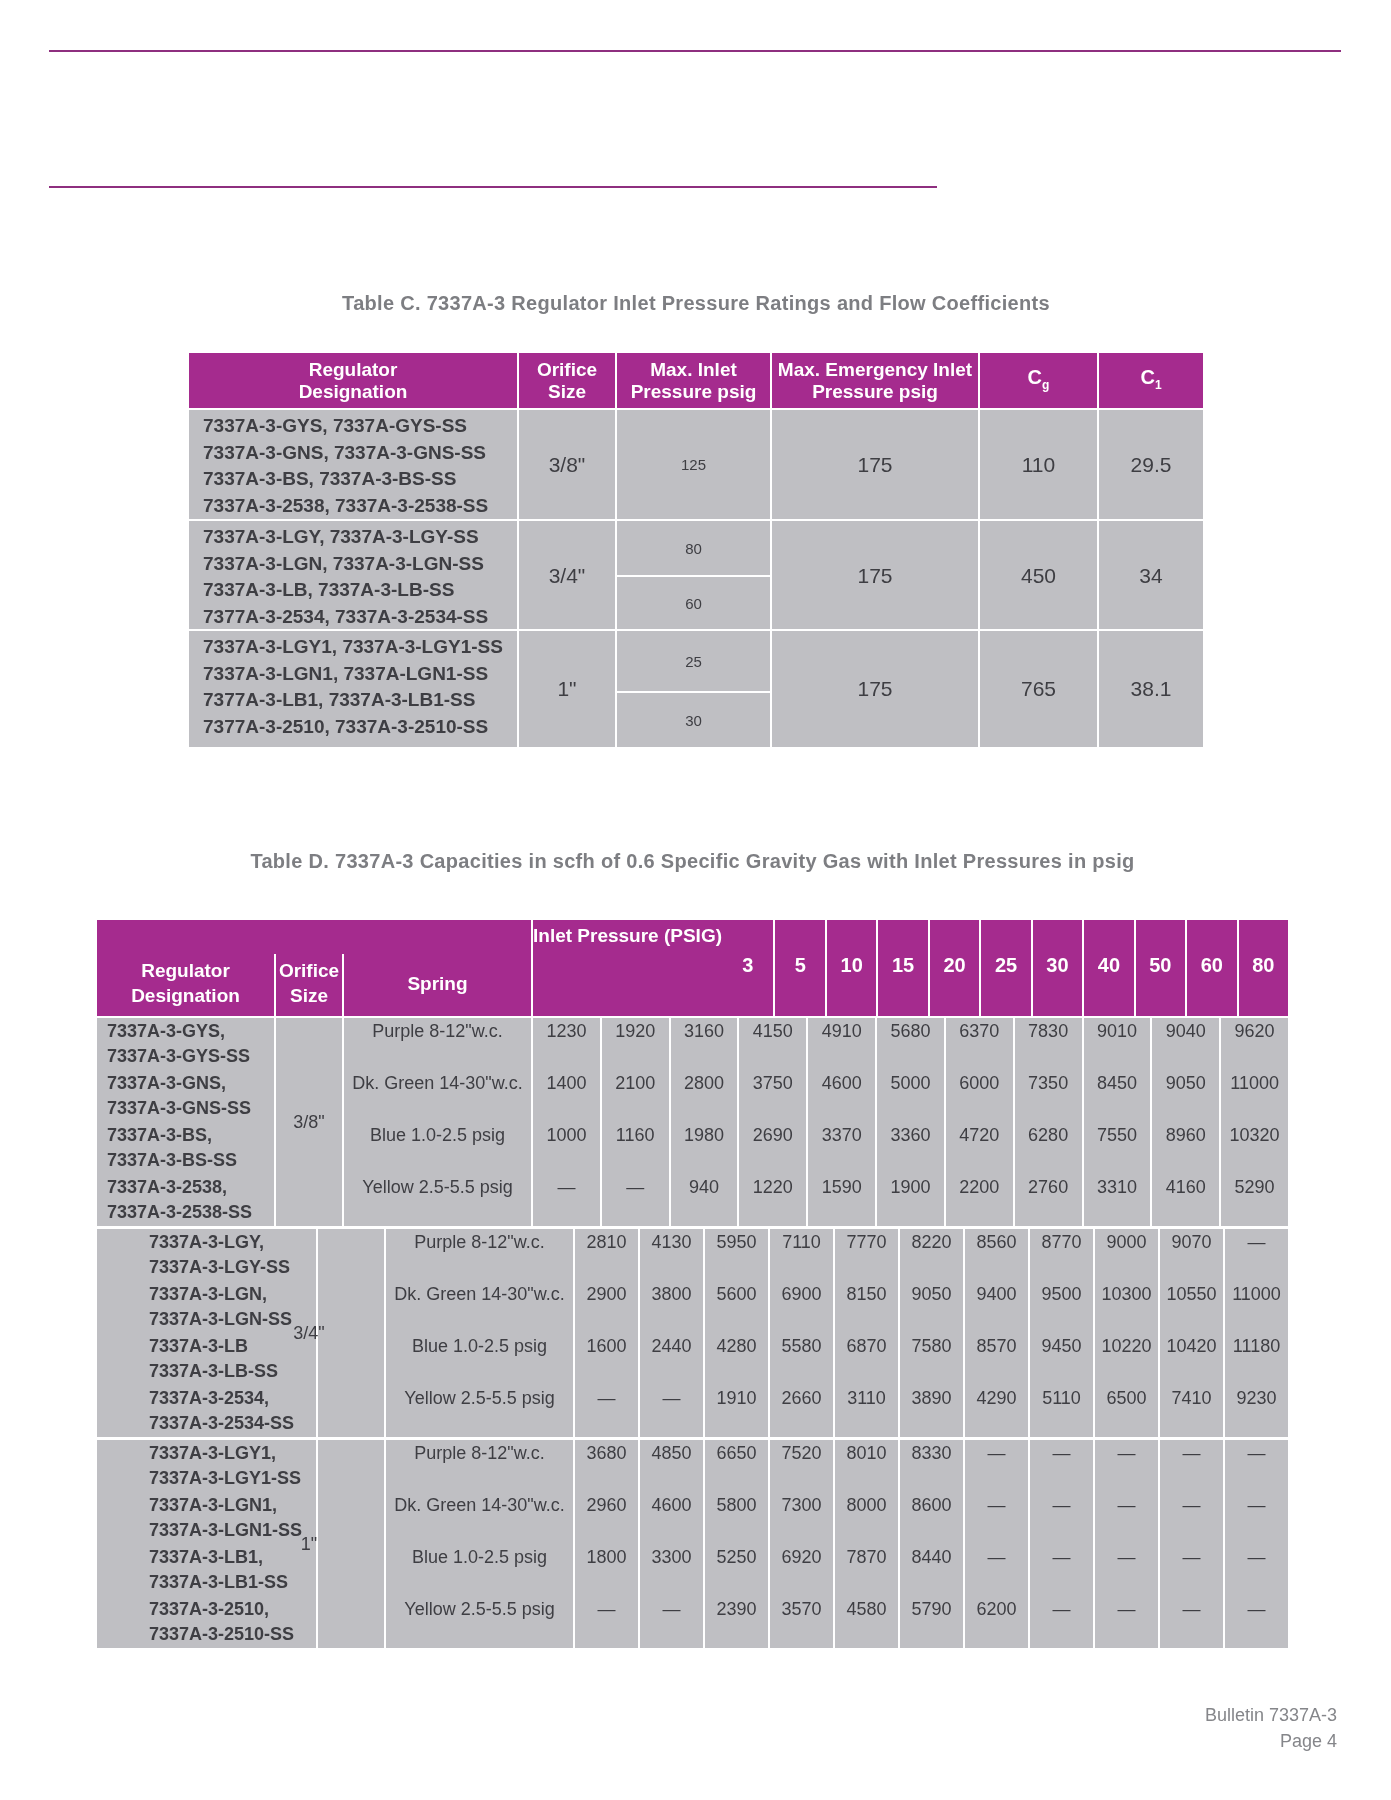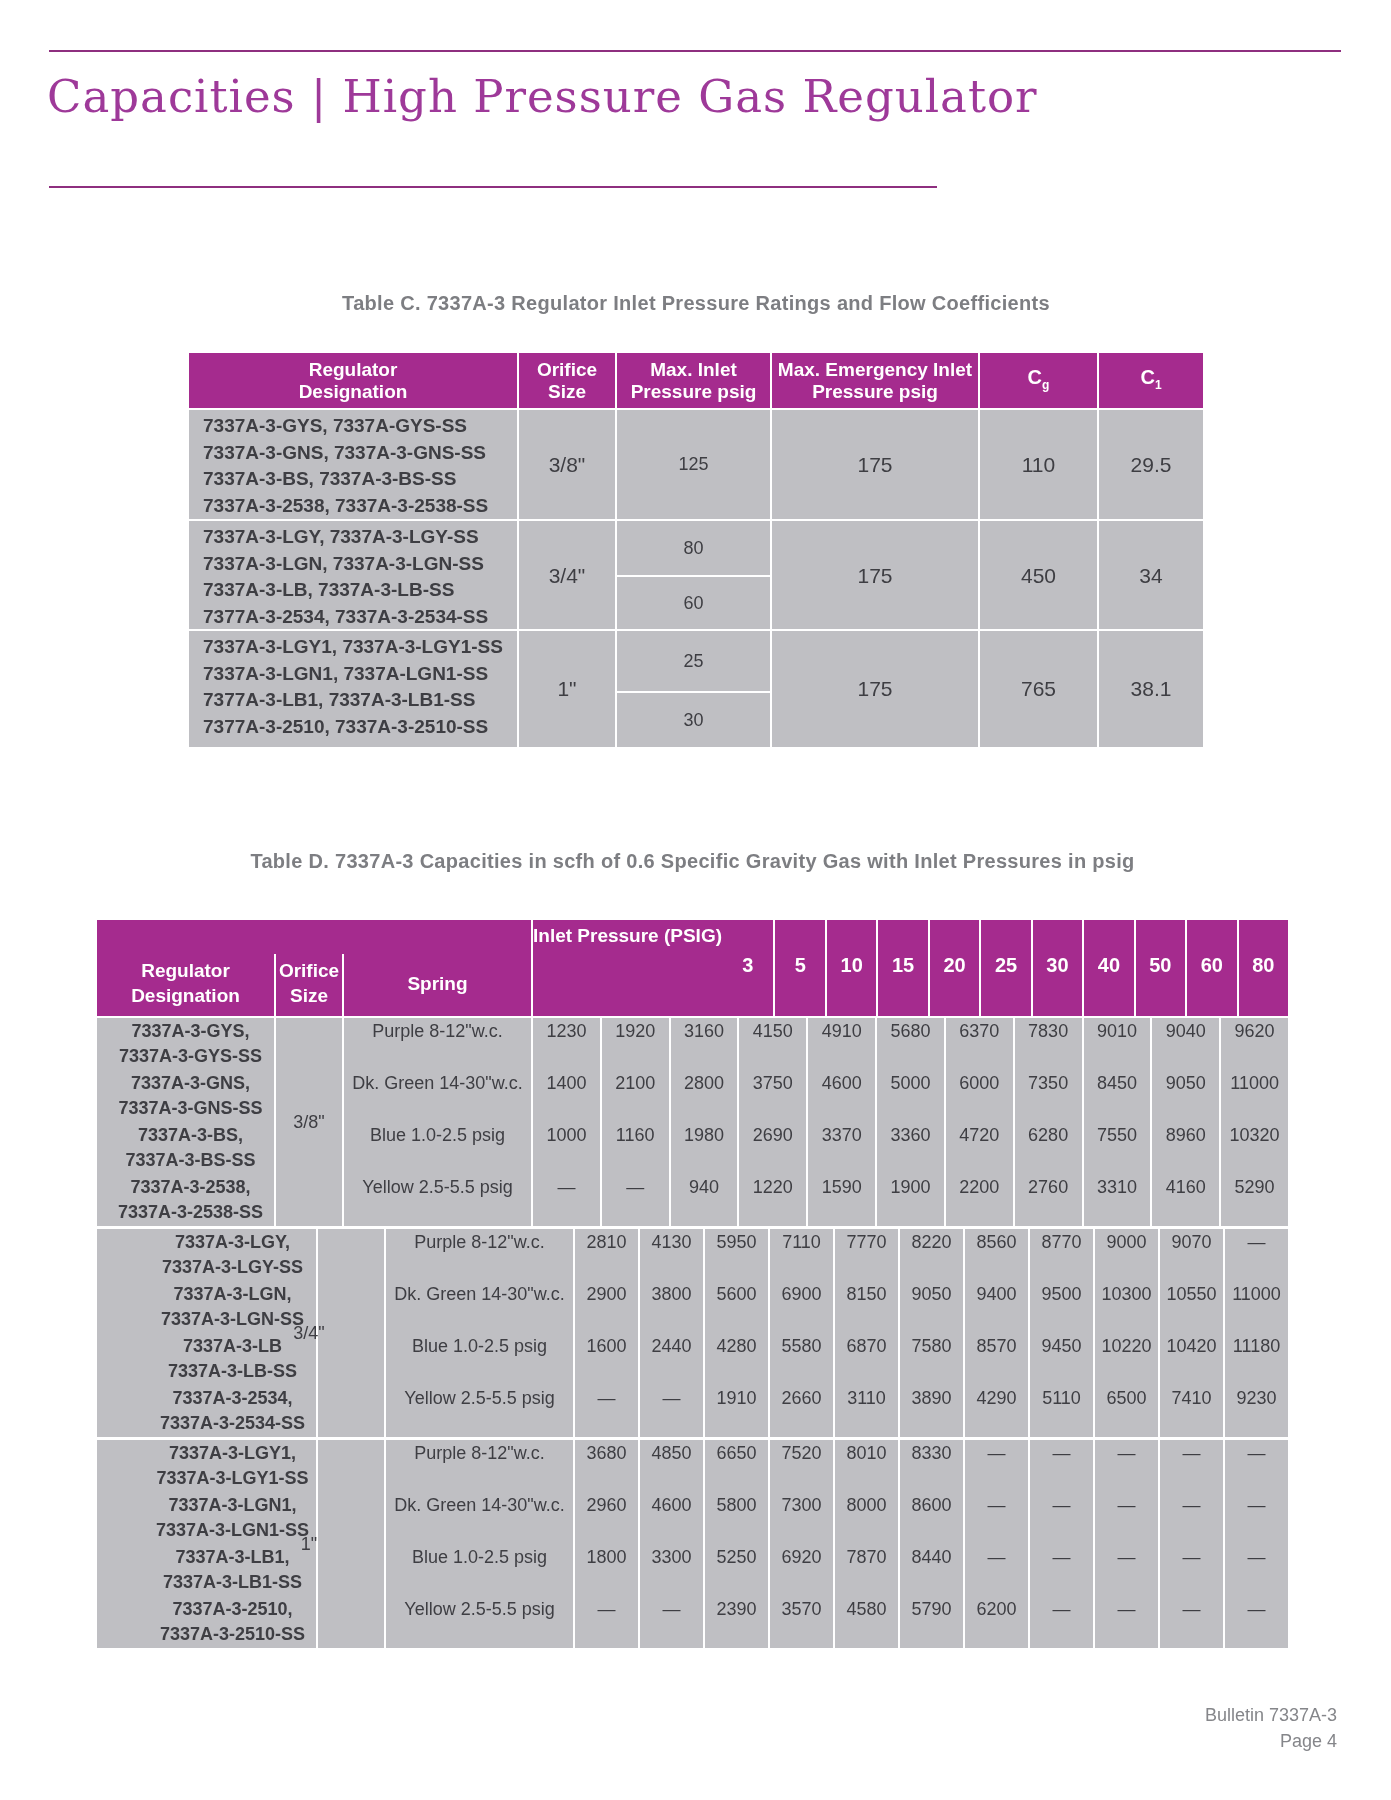--- a/index.html
+++ b/index.html
@@ -30,21 +30,21 @@
   .tc-row0{height:111px;}
   .tc-row1{height:110px;}
   .tc-row2{height:118px;}
   .tc-cell{box-sizing:border-box;border-left:2px solid #fff;}
   .tc-cell:first-child{border-left:none;}
   .tc-desig{padding:3px 0 0 14px;font-weight:700;font-size:19px;line-height:26.5px;
             color:#3e3e43;white-space:nowrap;}
   .tc-center{display:flex;align-items:center;justify-content:center;
              font-size:21px;color:#3e3e43;}
   .tc-split{display:flex;flex-direction:column;}
-  .tc-sub{display:flex;align-items:center;justify-content:center;font-size:18px;color:#3e3e43;}
+  .tc-sub{display:flex;align-items:center;justify-content:center;font-size:15px;color:#3e3e43;}
   .tc-sub.grow{flex:1;}
   .tc-subdiv{height:2px;background:#fff;flex:0 0 2px;}
 
   
   .tableD{position:absolute;left:97px;top:920px;width:1191px;}
   .td-header{display:flex;height:96px;background:#a52b8e;box-sizing:border-box;}
   .td-hleft{width:434px;display:flex;box-sizing:border-box;}
   .td-hcell{display:flex;flex-direction:column;align-items:center;justify-content:center;
             padding-top:30px;box-sizing:border-box;color:#fff;font-weight:700;
             font-size:19px;line-height:25px;}
@@ -58,37 +58,36 @@
             color:#fff;font-weight:700;font-size:19px;}
   .td-plabels{flex:1;display:grid;grid-template-columns:repeat(11,1fr);}
   .td-plabel{display:flex;align-items:center;justify-content:center;padding-bottom:6px;
              color:#fff;font-weight:700;font-size:20px;border-left:2px solid #fff;
              box-sizing:border-box;}
   .td-plabel:first-child{border-left:none;}
   .td-group{position:relative;background:#bfbfc3;margin-top:2px;}
   .td-group + .td-group{margin-top:3px;padding-left:42px;}
   .td-row{display:grid;grid-template-columns:177px 68px 189px repeat(11,1fr);height:52px;}
   .td-cell{box-sizing:border-box;border-left:2px solid #fff;}
-  .td-cell:first-child{border-left:none;text-align:center;}
+  .td-cell:first-child{border-left:none;}
   .td-desig{padding:1px 0 0 10px;font-weight:700;font-size:18px;line-height:25px;
             color:#3e3e43;white-space:nowrap;}
   .td-spring,.td-val{display:flex;justify-content:center;align-items:flex-start;
                      padding-top:1px;font-size:18px;line-height:25px;color:#3e3e43;}
   .td-orifice-label{position:absolute;left:179px;top:0;bottom:0;width:66px;display:flex;
                     align-items:center;justify-content:center;font-size:18px;color:#3e3e43;}
 
   .footer{position:absolute;right:54px;top:1702px;text-align:right;font-size:18px;
           line-height:26px;color:#85868a;}
 </style>
 </head>
 <body>
 
 <div class="page">
   <div class="rule rule-top"></div>
-  <h1 class="title">Capacities | High Pressure Gas Regulator</h1>
   <div class="rule rule-mid"></div>
 
   <div class="caption caption-c">Table C. 7337A-3 Regulator Inlet Pressure Ratings and Flow Coefficients</div>
   <div class="tableC" id="tableC">
       <div class="tc-header">
         <div class="tc-hcell">
           <div>Regulator</div>
           <div>Designation</div>
         </div>
         <div class="tc-hcell">

